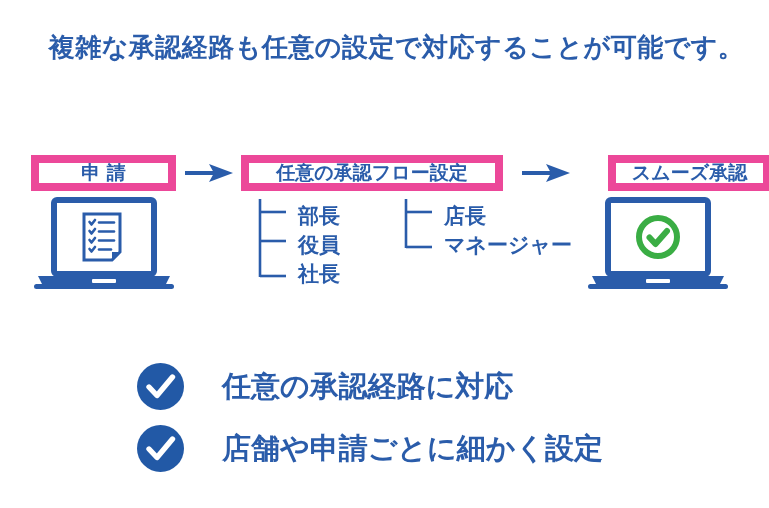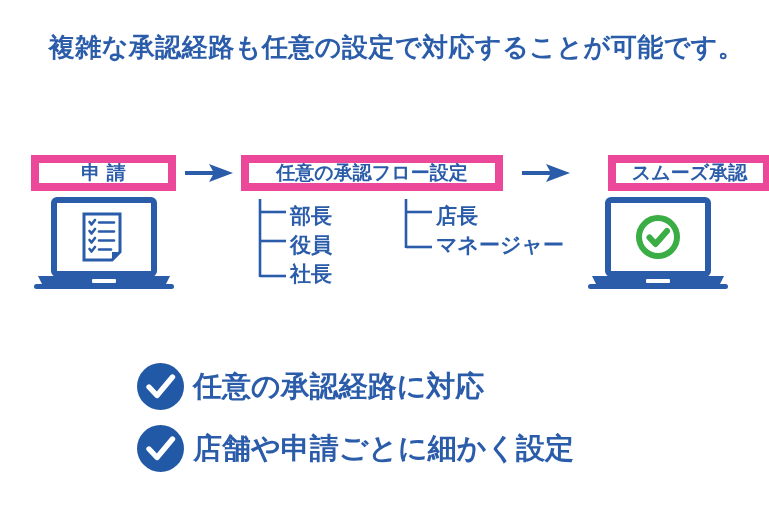--- a/index.html
+++ b/index.html
@@ -102,21 +102,21 @@
     line-height: 1;
     padding-left: 6px;
   }
   .branch-svg {
     position: absolute;
     top: 0;
     left: 0;
   }
   .tree-labels {
     position: relative;
-    padding-left: 26px;
+    padding-left: 34px;
     padding-top: 6px;
   }
 
   
   .features {
     position: absolute;
     top: 355px;
     left: 137px;
   }
   .feature-item {
@@ -127,21 +127,21 @@
   .feature-icon {
     width: 47px;
     height: 47px;
     flex: 0 0 auto;
   }
   .feature-text {
     font-size: 29px;
     font-weight: bold;
     color: #2a5caa;
     white-space: nowrap;
-    margin-left: 9px;
+    margin-left: 38px;
     line-height: 1;
   }
 </style>
 </head>
 <body>
 
 <div class="title">複雑な承認経路も任意の設定で対応することが可能です。</div>
 
 <div class="flow-row">
 

